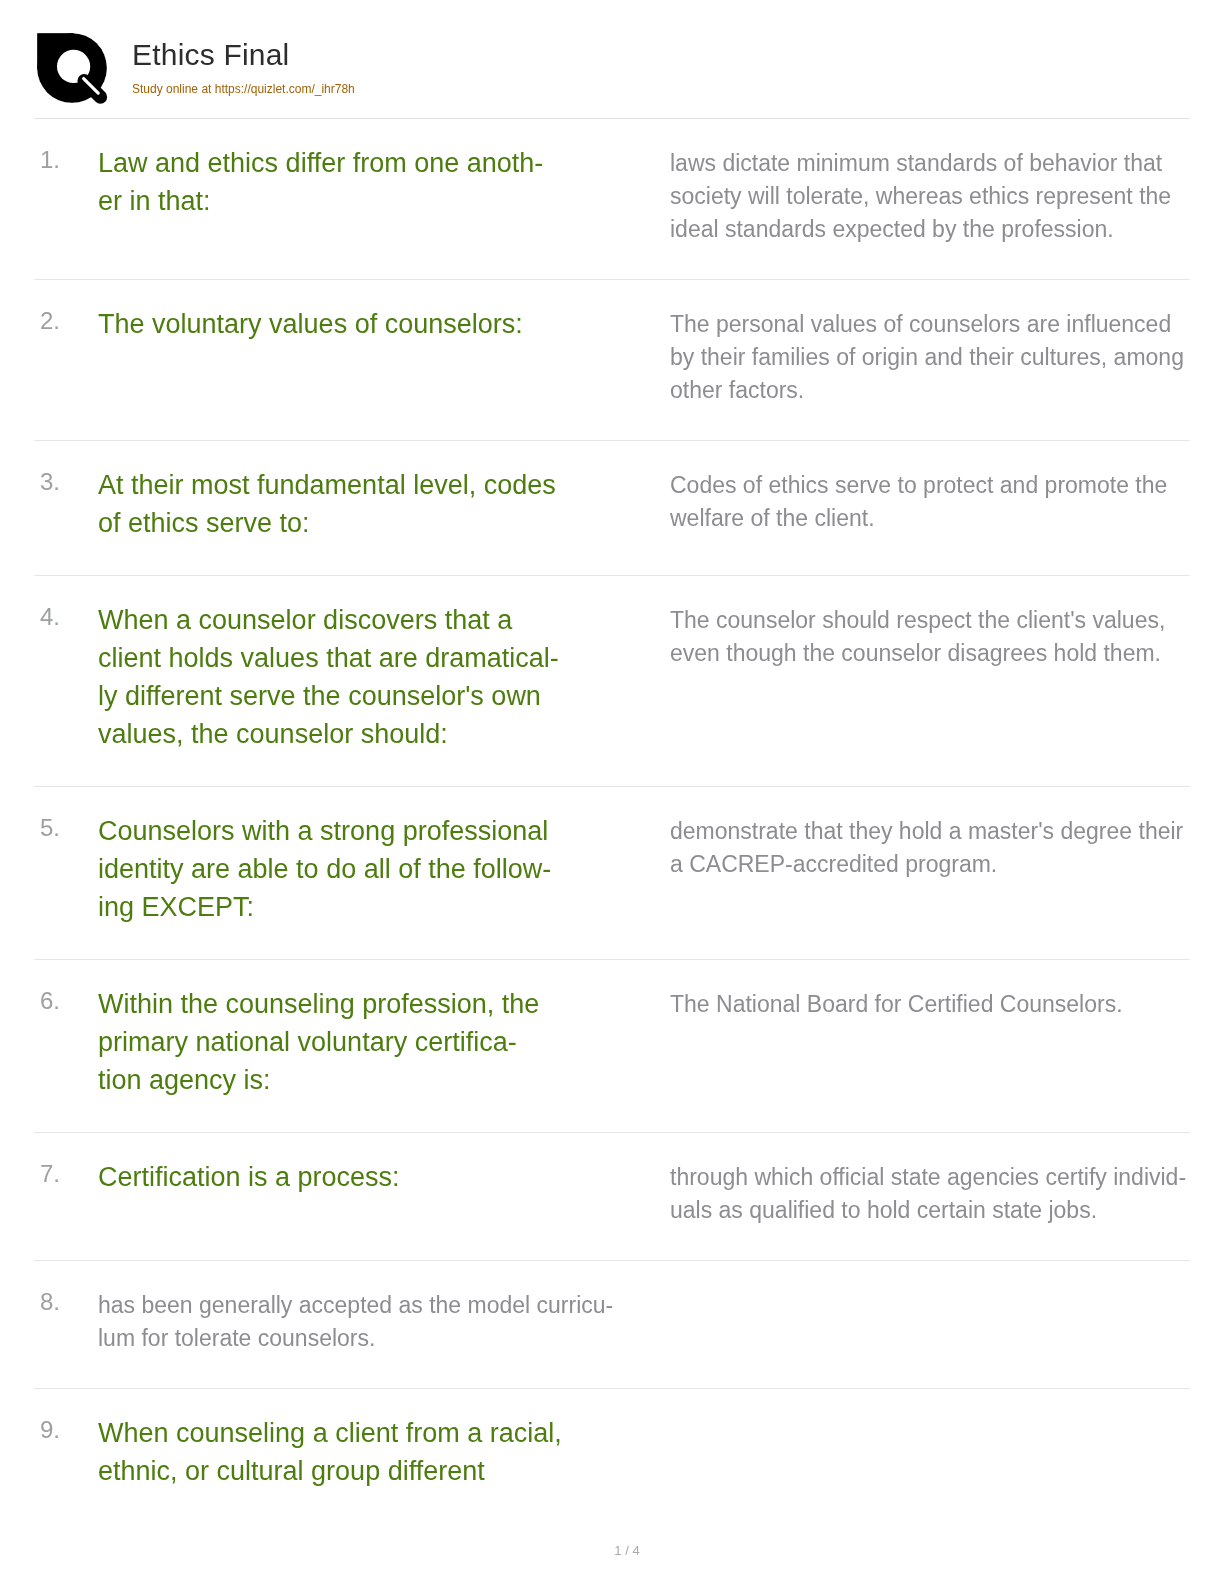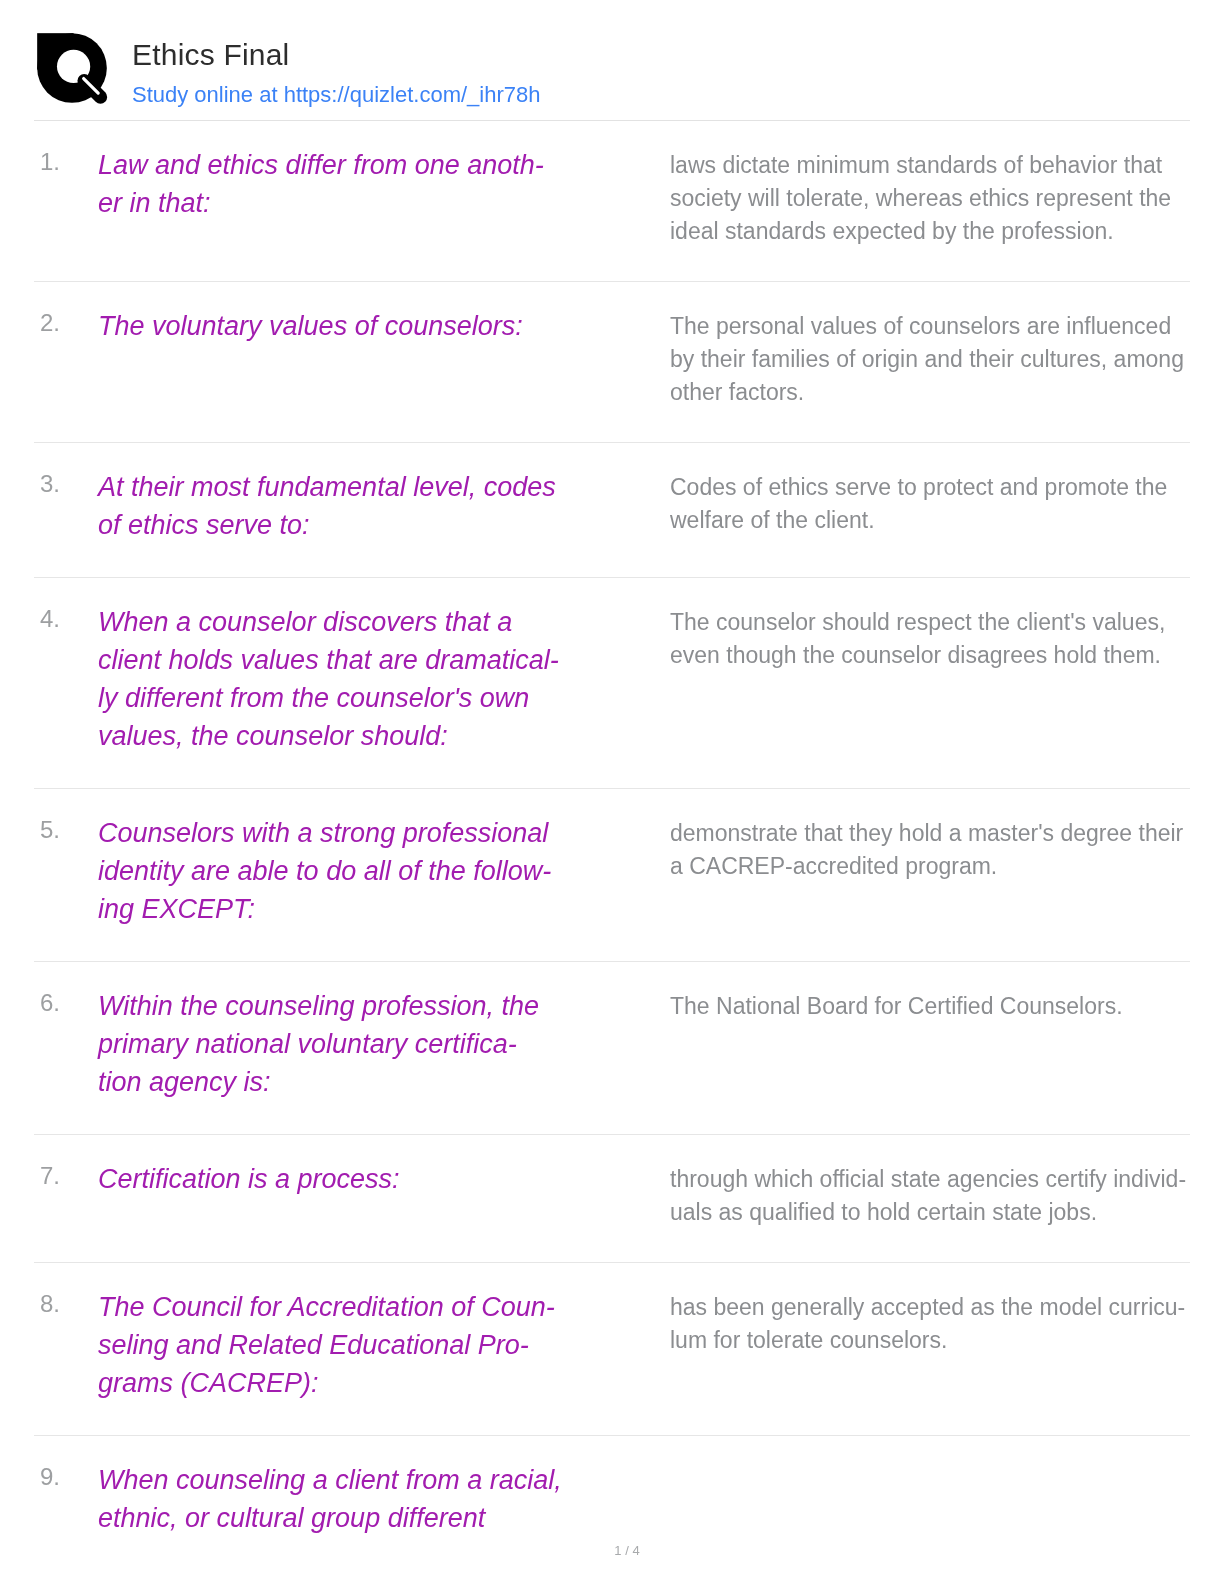--- a/index.html
+++ b/index.html
@@ -32,22 +32,22 @@
   }
   .header-text { padding-top: 8px; }
   .title {
     font-size: 30px;
     font-weight: 400;
     color: #2d2d2d;
     letter-spacing: 0.2px;
   }
   .subtitle {
     margin-top: 10px;
-    font-size: 22px;
-    color: #3b82f6;
+    font-size: 12px;
+    color: #a16207;
     font-weight: 300;
   }
   .header-rule {
     border-bottom: 1px solid #e2e2e2;
     margin: 12px 34px 0 34px;
   }
   
   .qa-list {
     margin: 0 34px;
   }
@@ -61,24 +61,23 @@
   .num {
     font-size: 24px;
     color: #9d9fa1;
     padding-left: 6px;
     padding-top: 2px;
     font-weight: 300;
   }
   .q {
     font-size: 27px;
     line-height: 38px;
-    color: #a21caf;
+    color: #4d7c0f;
     white-space: pre-line;
     padding-right: 8px;
-    font-style: italic;
   }
   .a {
     font-size: 23px;
     line-height: 33px;
     color: #8b8d90;
     font-weight: 400;
     white-space: pre-line;
     padding-top: 3px;
   }
   
@@ -139,21 +138,21 @@
     <div class="q">At their most fundamental level, codes
 of ethics serve to:</div>
     <div class="a">Codes of ethics serve to protect and promote the
 welfare of the client.</div>
   </div>
 
   <div class="qa-row">
     <div class="num">4.</div>
     <div class="q">When a counselor discovers that a
 client holds values that are dramatical-
-ly different from the counselor's own
+ly different serve the counselor's own
 values, the counselor should:</div>
     <div class="a">The counselor should respect the client's values,
 even though the counselor disagrees hold them.</div>
   </div>
 
   <div class="qa-row">
     <div class="num">5.</div>
     <div class="q">Counselors with a strong professional
 identity are able to do all of the follow-
 ing EXCEPT:</div>
@@ -171,23 +170,20 @@
 
   <div class="qa-row">
     <div class="num">7.</div>
     <div class="q">Certification is a process:</div>
     <div class="a">through which official state agencies certify individ-
 uals as qualified to hold certain state jobs.</div>
   </div>
 
   <div class="qa-row">
     <div class="num">8.</div>
-    <div class="q">The Council for Accreditation of Coun-
-seling and Related Educational Pro-
-grams (CACREP):</div>
     <div class="a">has been generally accepted as the model curricu-
 lum for tolerate counselors.</div>
   </div>
 
   <div class="qa-row">
     <div class="num">9.</div>
     <div class="q">When counseling a client from a racial,
 ethnic, or cultural group different</div>
     <div class="a"></div>
   </div>

